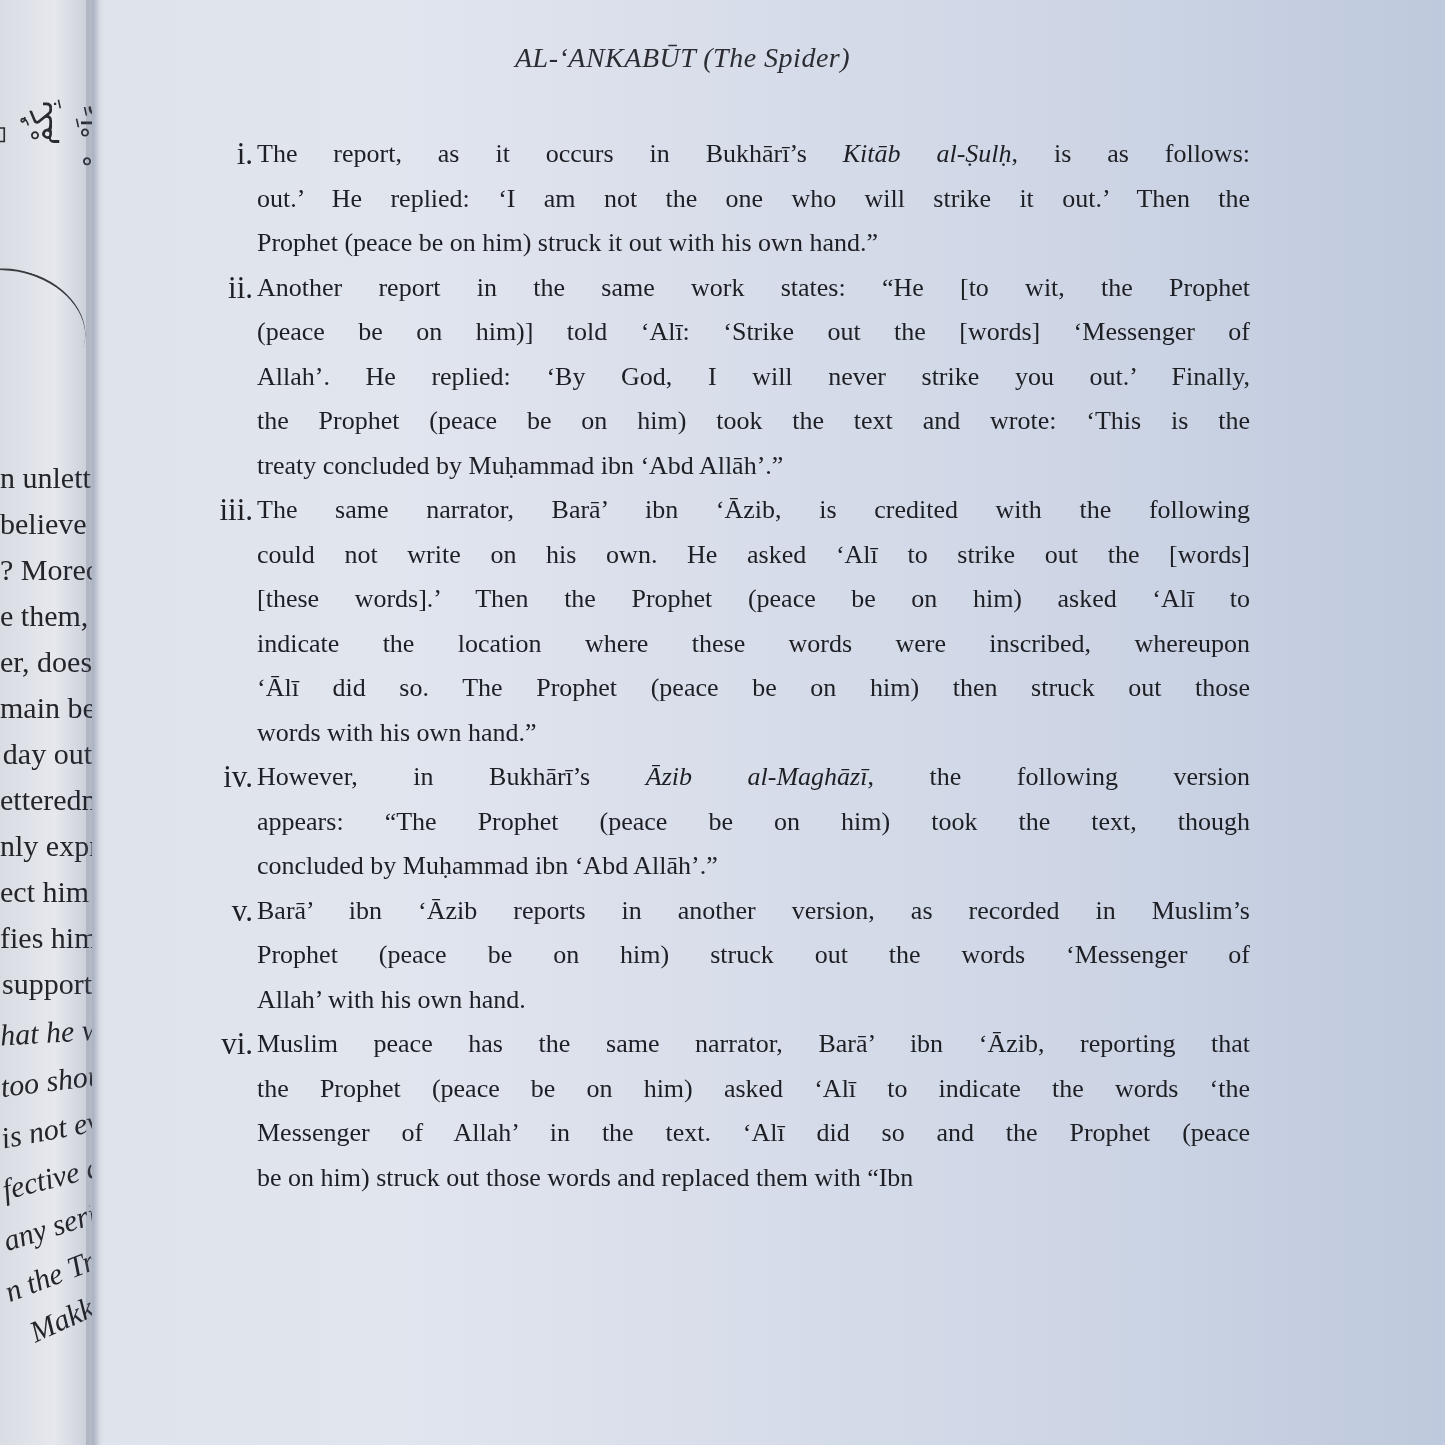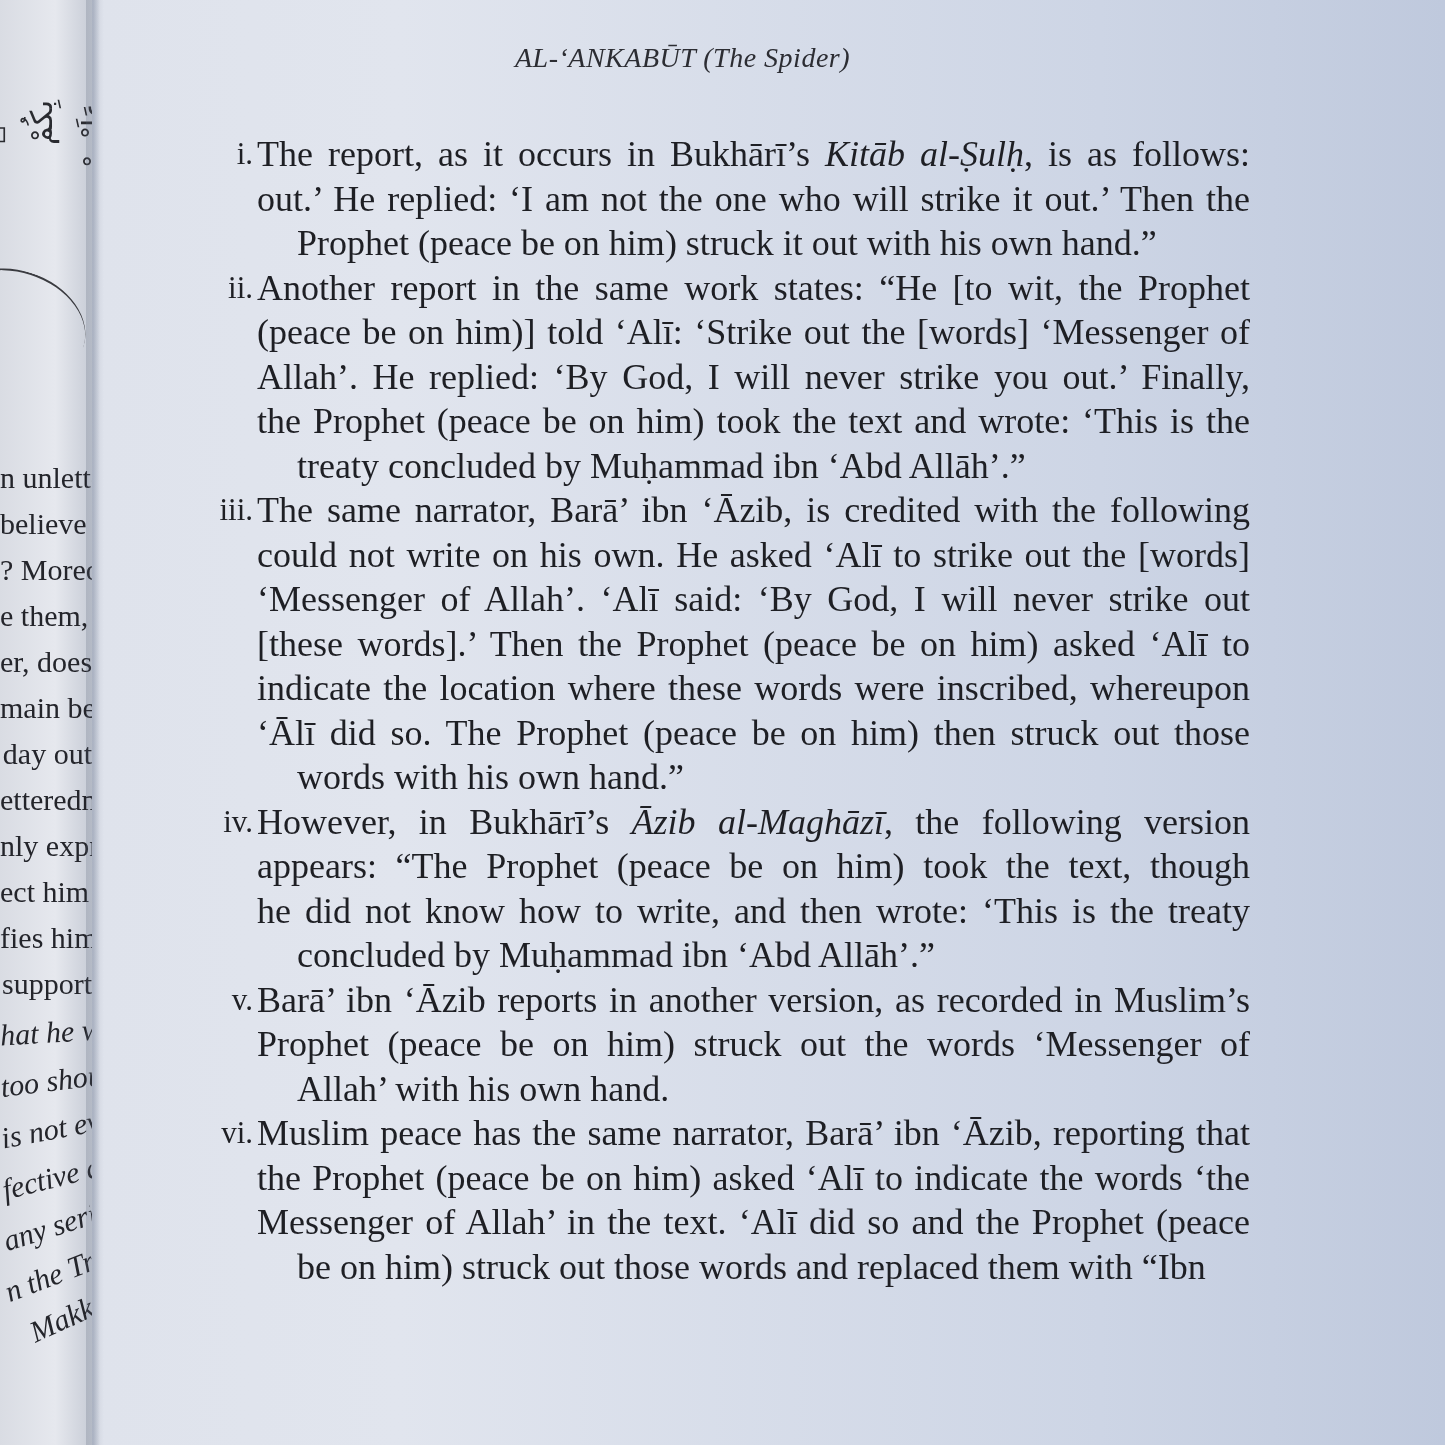--- a/index.html
+++ b/index.html
@@ -39,26 +39,26 @@
     position:absolute; left:515px; top:42px;
     font-family:"Liberation Serif", serif; font-style:italic; font-size:28px; letter-spacing:0.5px; color:#2c2d33;
   }
   .list { position:absolute; left:205px; top:132px; width:1045px; }
   .item { position:relative; padding-left:52px; }
   .num {
     position:absolute; left:0; width:48px; text-align:right; top:0;
     font-family:"Liberation Serif", serif; font-size:31px; line-height:44.5px;
   }
   .text {
-    font-family:"Liberation Serif", serif; font-size:36px; line-height:44.5px;
+    font-family:"Liberation Serif", serif; font-size:26px; line-height:44.5px;
     text-align:justify; text-align-last:left;
   }
   .text i { font-style:italic; }
   .line { display:block; white-space:nowrap; text-align:justify; text-align-last:justify; }
-  .line.last { text-align-last:left;margin-left:40px; }
+  .line.last { text-align-last:left; }
 </style>
 </head>
 <body>
 
 <div class="left-page">
   <div class="arabic">أَنَا۠ بِكُمْ عَلَيْهِمْ إِنَّ</div>
   <div class="arc"></div>
   <div class="left-lines" id="left-lines">
       <div class="left-line">n unlettere</div>
       <div class="left-line">believe i</div>
@@ -102,33 +102,31 @@
         <span class="line">Allah’. He replied: ‘By God, I will never strike you out.’ Finally,</span>
         <span class="line">the Prophet (peace be on him) took the text and wrote: ‘This is the</span>
         <span class="line last">treaty concluded by Muḥammad ibn ‘Abd Allāh’.”</span>
       </div>
     </div>
     <div class="item">
       <span class="num">iii.</span>
       <div class="text">
         <span class="line">The same narrator, Barā’ ibn ‘Āzib, is credited with the following</span>
         <span class="line">could not write on his own. He asked ‘Alī to strike out the [words]</span>
-        <span class="line">‘Messenger of Allah’. ‘Alī said: ‘By God, I will never strike out</span>
         <span class="line">[these words].’ Then the Prophet (peace be on him) asked ‘Alī to</span>
         <span class="line">indicate the location where these words were inscribed, whereupon</span>
         <span class="line">‘Ālī did so. The Prophet (peace be on him) then struck out those</span>
         <span class="line last">words with his own hand.”</span>
       </div>
     </div>
     <div class="item">
       <span class="num">iv.</span>
       <div class="text">
         <span class="line">However, in Bukhārī’s <i>Āzib al-Maghāzī</i>, the following version</span>
         <span class="line">appears: “The Prophet (peace be on him) took the text, though</span>
-        <span class="line">he did not know how to write, and then wrote: ‘This is the treaty</span>
         <span class="line last">concluded by Muḥammad ibn ‘Abd Allāh’.”</span>
       </div>
     </div>
     <div class="item">
       <span class="num">v.</span>
       <div class="text">
         <span class="line">Barā’ ibn ‘Āzib reports in another version, as recorded in Muslim’s</span>
         <span class="line">Prophet (peace be on him) struck out the words ‘Messenger of</span>
         <span class="line last">Allah’ with his own hand.</span>
       </div>

